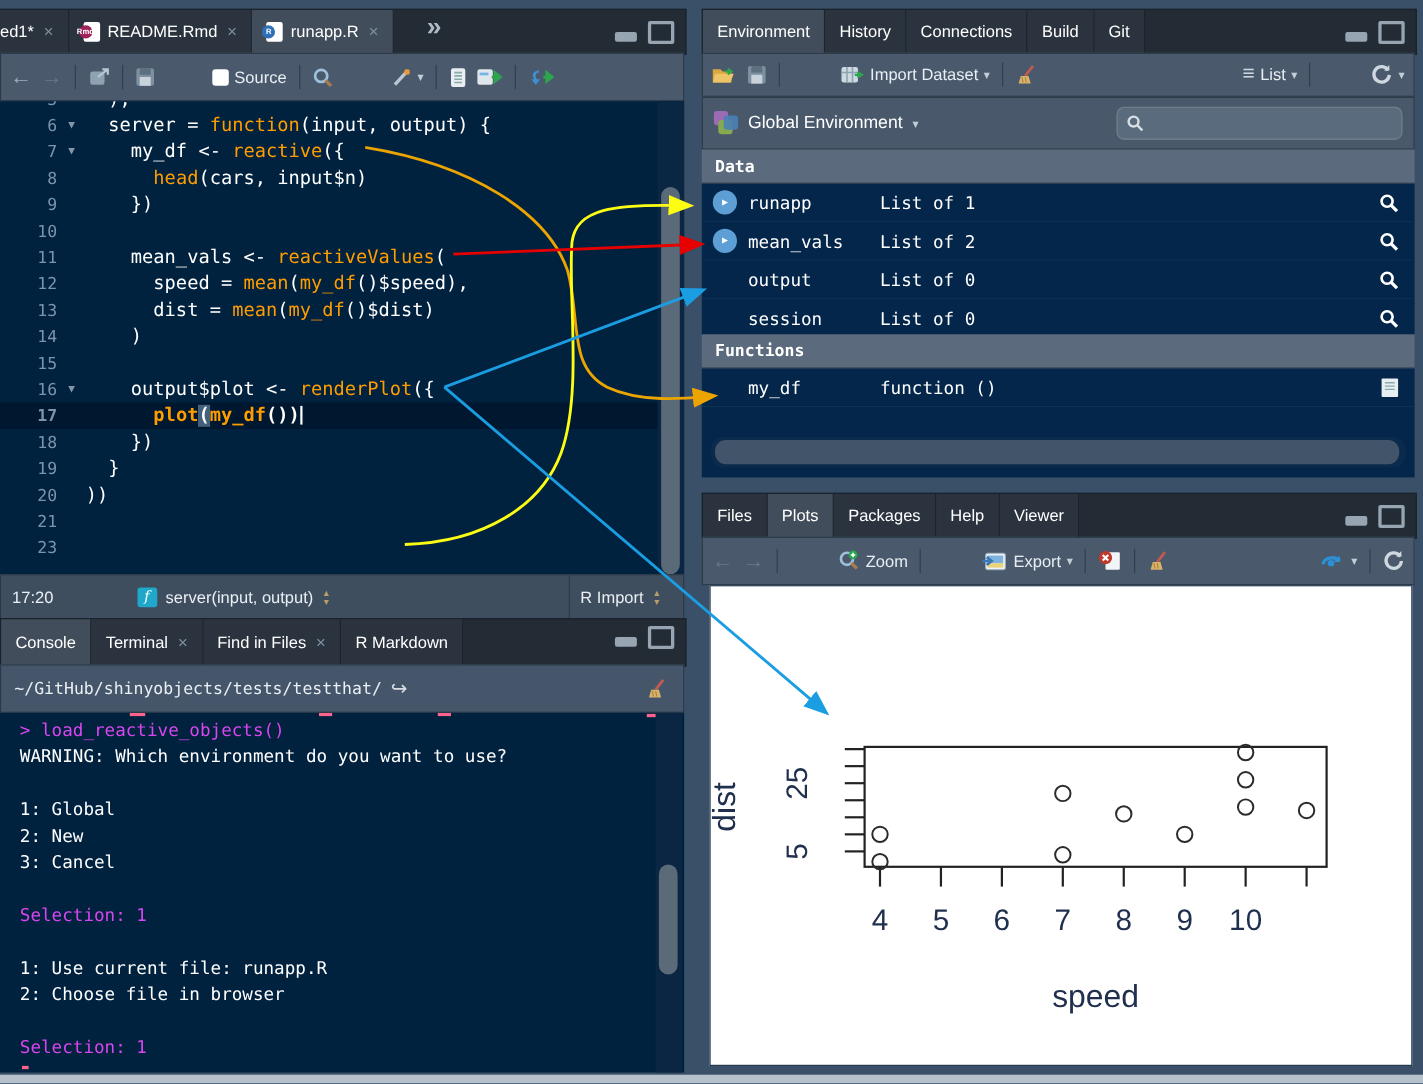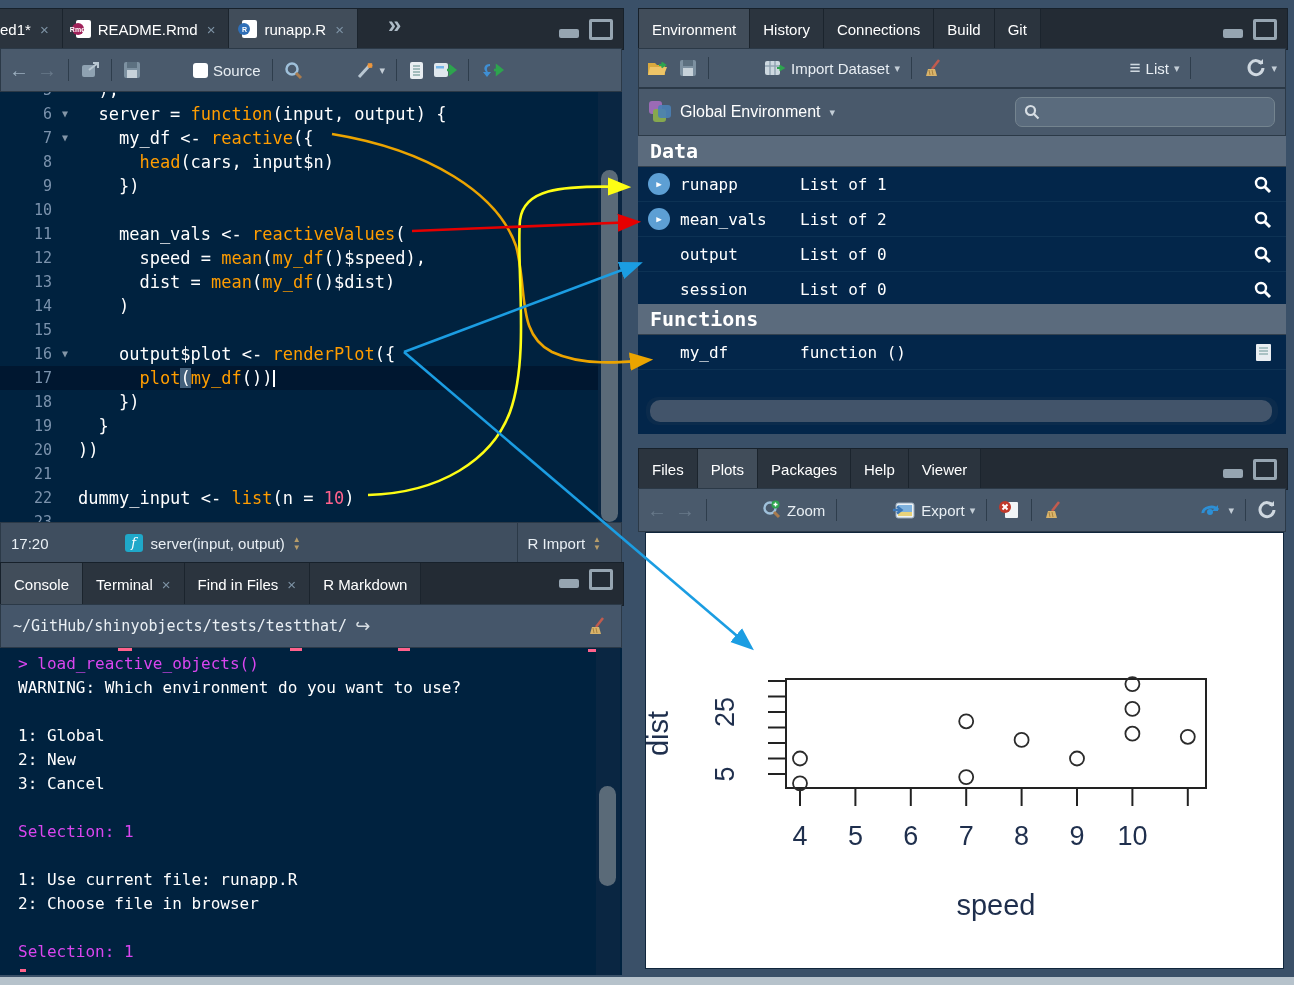--- a/index.html
+++ b/index.html
@@ -23,21 +23,21 @@
        gap:8px;padding:0 8px;color:#e8eef3;font-size:15px;}
   .tsep{width:1px;height:22px;background:#2e3d4c;margin:0 3px;}
   .tbtn{display:flex;align-items:center;gap:5px;margin-left:44px;}
   .caret{color:#c3cdd6;font-size:11px;}
   .navarrow{font-size:20px;font-weight:bold;color:#9db0c0;line-height:1;}
   .navarrow.dim{color:#68798a;}
   svg.ic{display:block;}
   
   .codearea{position:absolute;background:#00223f;overflow:hidden;}
   .cl{display:flex;height:24px;line-height:24px;font-size:17px;white-space:pre;}
-  .cl.active{background:#001730;}
+  .cl.active{background:#001730;font-weight:bold;}
   .ln{width:52px;text-align:right;color:#7b93ad;font-size:15px;flex:none;}
   .fold{width:26px;text-align:center;color:#8496a8;font-size:10px;flex:none;}
   .ct .t{color:#ffffff;} .ct .k{color:#ff9d00;} .ct .n{color:#ff628c;}
   .ct .p{background:#43607c;color:#fff;}
   .cursorbar{display:inline-block;width:2px;height:17px;background:#fff;vertical-align:-3px;}
   .vscroll{position:absolute;background:#0a2642;}
   .vthumb{position:absolute;background:#5a6a78;border-radius:9px;}
   .statusbar{position:absolute;background:#3f4e5f;border:1px solid #2b3947;display:flex;
        align-items:center;color:#e9eff4;font-size:15px;padding:0 10px;gap:8px;}
   .fbadge{width:18px;height:18px;background:#1fa8c9;border-radius:3px;color:#fff;text-align:center;
@@ -46,21 +46,21 @@
   .rscript{margin-left:auto;background:#36455600;display:flex;align-items:center;gap:8px;
        border-left:1px solid #2b3947;padding:6px 10px;height:100%;box-sizing:border-box;}
   
   .wdbar{position:absolute;background:#45566a;border:1px solid #2b3947;display:flex;align-items:center;
        color:#e9eff4;font-size:15px;padding:0 12px;gap:8px;}
   .consarea{position:absolute;background:#00223f;overflow:hidden;}
   .cons-line{height:24px;line-height:24px;font-size:16px;white-space:pre;padding-left:18px;}
   .cons-line.cmd,.cons-line.sel{color:#d946ef;} .cons-line.out{color:#fff;}
   .pinkmark{position:absolute;height:3px;background:#ff628c;}
   
-  .envhead{position:absolute;background:#5b6b7d;color:#fff;font-size:20px;font-weight:bold;
+  .envhead{position:absolute;background:#5b6b7d;color:#fff;font-size:15px;font-weight:bold;
        display:flex;align-items:center;padding:0 12px;border-bottom:1px solid #33414f;}
   .envbody{position:absolute;background:#03264a;}
   .erow{display:flex;align-items:center;height:34px;border-bottom:1px solid #0d3254;
         color:#fff;font-size:16px;}
   .expander{width:22px;height:22px;border-radius:50%;background:#5d9fd4;color:#fff;font-size:9px;
         display:flex;align-items:center;justify-content:center;margin-left:10px;flex:none;}
   .expspacer{width:22px;margin-left:10px;flex:none;}
   .ename{width:120px;margin-left:10px;flex:none;}
   .eval{flex:1;}
   .eicon{margin-right:14px;flex:none;}
@@ -174,21 +174,20 @@
       <div class="cl mono"><span class="ln">12</span><span class="fold"></span><span class="ct"><span class="t">      speed = </span><span class="k">mean</span><span class="t">(</span><span class="k">my_df</span><span class="t">()$speed),</span></span></div>
       <div class="cl mono"><span class="ln">13</span><span class="fold"></span><span class="ct"><span class="t">      dist = </span><span class="k">mean</span><span class="t">(</span><span class="k">my_df</span><span class="t">()$dist)</span></span></div>
       <div class="cl mono"><span class="ln">14</span><span class="fold"></span><span class="ct"><span class="t">    )</span></span></div>
       <div class="cl mono"><span class="ln">15</span><span class="fold"></span><span class="ct"></span></div>
       <div class="cl mono"><span class="ln">16</span><span class="fold">▼</span><span class="ct"><span class="t">    output$plot &lt;- </span><span class="k">renderPlot</span><span class="t">({</span></span></div>
       <div class="cl mono active"><span class="ln">17</span><span class="fold"></span><span class="ct"><span class="t">      </span><span class="k">plot</span><span class="p">(</span><span class="k">my_df</span><span class="t">())</span><span class="cursorbar"></span></span></div>
       <div class="cl mono"><span class="ln">18</span><span class="fold"></span><span class="ct"><span class="t">    })</span></span></div>
       <div class="cl mono"><span class="ln">19</span><span class="fold"></span><span class="ct"><span class="t">  }</span></span></div>
       <div class="cl mono"><span class="ln">20</span><span class="fold"></span><span class="ct"><span class="t">))</span></span></div>
       <div class="cl mono"><span class="ln">21</span><span class="fold"></span><span class="ct"></span></div>
-      <div class="cl mono"><span class="ln">22</span><span class="fold"></span><span class="ct"><span class="t">dummy_input &lt;- </span><span class="k">list</span><span class="t">(n = </span><span class="n">10</span><span class="t">)</span></span></div>
       <div class="cl mono"><span class="ln">23</span><span class="fold"></span><span class="ct"></span></div>
     </div>
   <div class="vscroll" style="left:598px;top:0;width:24px;height:430px;">
     <div class="vthumb" style="left:3px;top:78px;width:17px;height:352px;"></div>
   </div>
 </div>
 
 <div class="statusbar" style="left:0;top:522px;width:622px;height:42px;box-sizing:border-box;">
   <span>17:20</span>
   <span style="width:60px;"></span>

